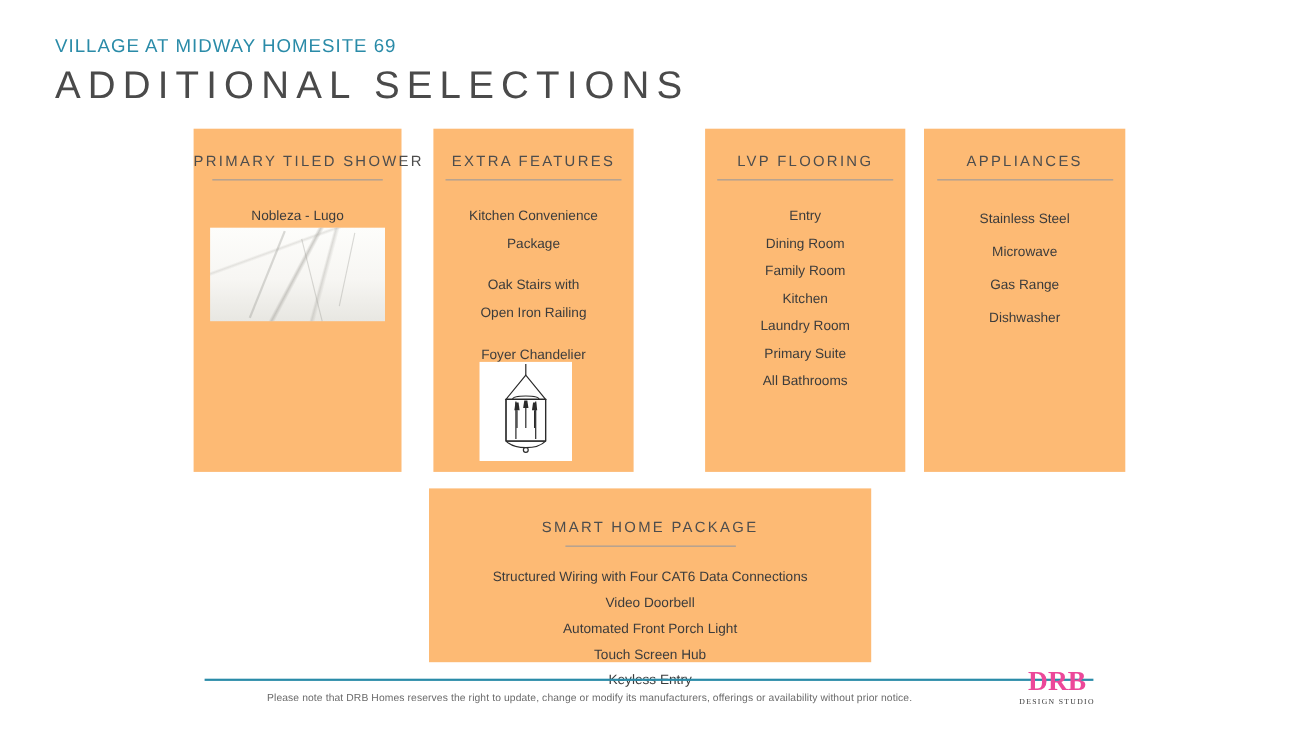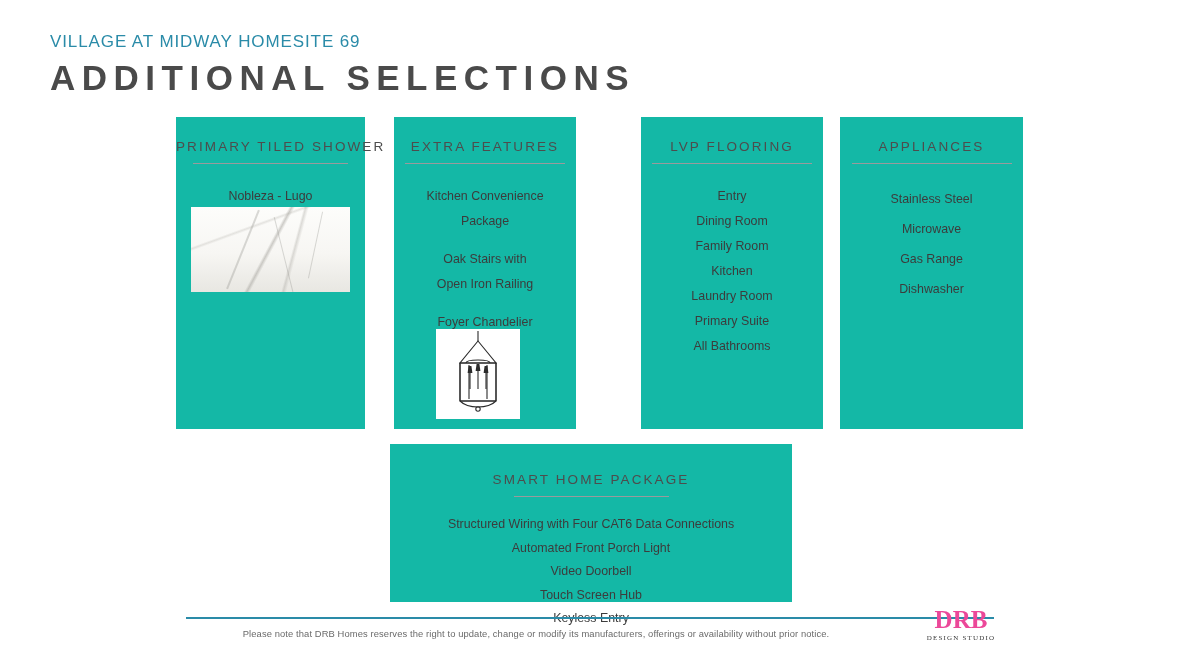--- a/index.html
+++ b/index.html
@@ -31,28 +31,28 @@
     letter-spacing: 0.9px;
     color: #2a8ba8;
     font-weight: 400;
     margin: 0 0 6px 0;
     white-space: nowrap;
   }
   .title {
     font-size: 35px;
     letter-spacing: 6.5px;
     color: #4a4a4a;
-    font-weight: 700;
+    font-weight: 400;
     margin: 0;
     white-space: nowrap;
   }
   
   .card {
     position: absolute;
-    background: #14b8a6;
+    background: #fdba74;
     box-sizing: border-box;
     padding-top: 22px;
   }
   .card-title {
     text-align: center;
     font-size: 13.5px;
     letter-spacing: 2.1px;
     color: #4d4d4d;
     font-weight: 400;
     padding-bottom: 9px;
@@ -278,22 +278,22 @@
       <span class="line">Gas Range</span>
       <span class="line">Dishwasher</span>
     </div>
   </div>
 
   <div class="card" id="card-smart">
     <div class="card-title">SMART HOME PACKAGE</div>
     <div class="card-rule"></div>
     <div class="card-body">
       <span class="line">Structured Wiring with Four CAT6 Data Connections</span>
+      <span class="line">Video Doorbell</span>
       <span class="line">Automated Front Porch Light</span>
-      <span class="line">Video Doorbell</span>
       <span class="line">Touch Screen Hub</span>
       <span class="line">Keyless Entry</span>
     </div>
   </div>
 
   <div class="footer-rule"></div>
   <div class="footer-note">Please note that DRB Homes reserves the right to update, change or modify its manufacturers, offerings or availability without prior notice.</div>
 
   <div class="logo">
     <div class="logo-mark">DRB</div>

